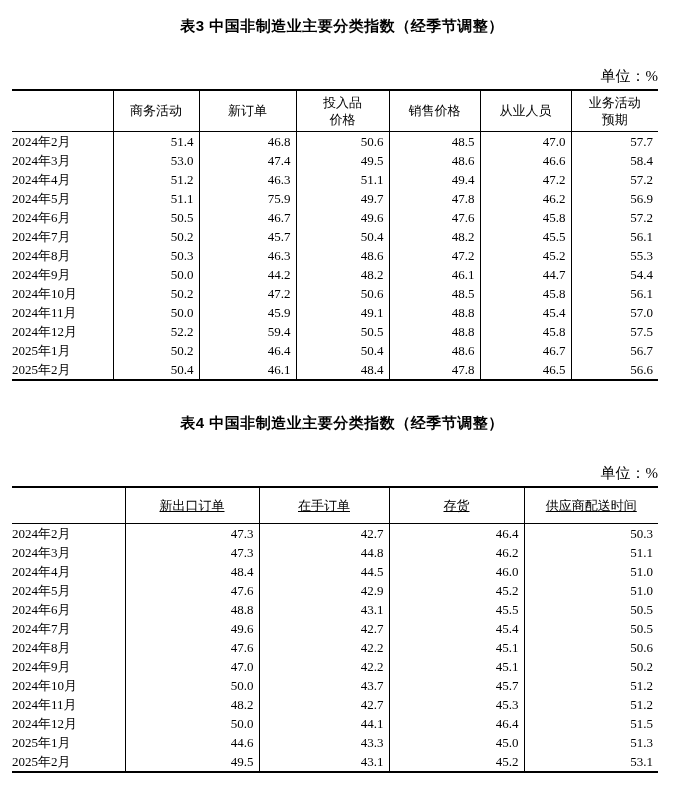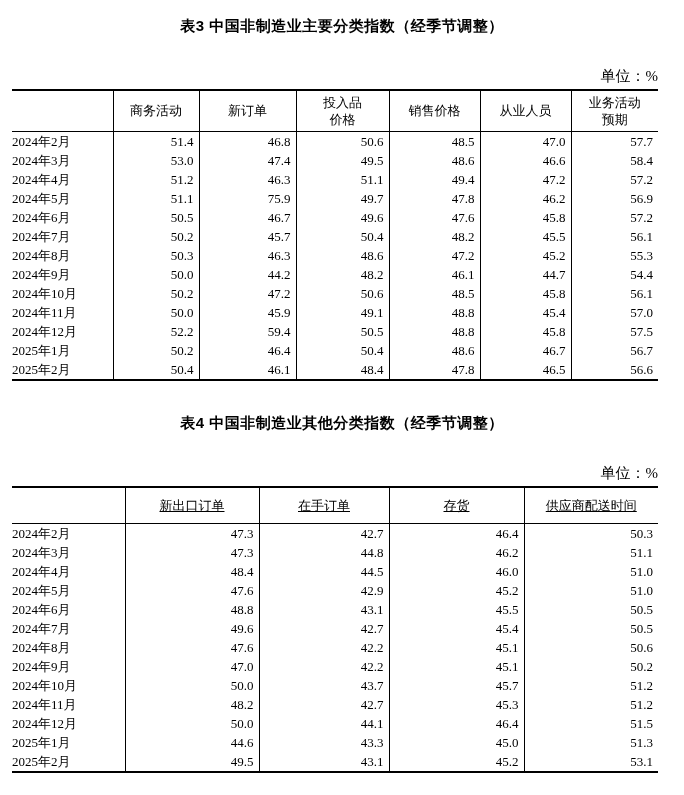--- a/index.html
+++ b/index.html
@@ -234,21 +234,21 @@
             <td class="num">46.5</td>
             <td class="num">56.6</td>
           </tr>
         </tbody>
     </table>
   </section>
 
   <div class="section-gap"></div>
 
   <section>
-    <h2 class="table-title">表4 中国非制造业其他分类指数（经季节调整）</h2>
+    <h2 class="table-title">表4 中国非制造业主要分类指数（经季节调整）</h2>
     <div class="unit-label">单位：%</div>
     <table class="data-table t4">
       <colgroup>
         <col>
           <col>
           <col>
           <col>
           <col>
       </colgroup>
       <thead>

